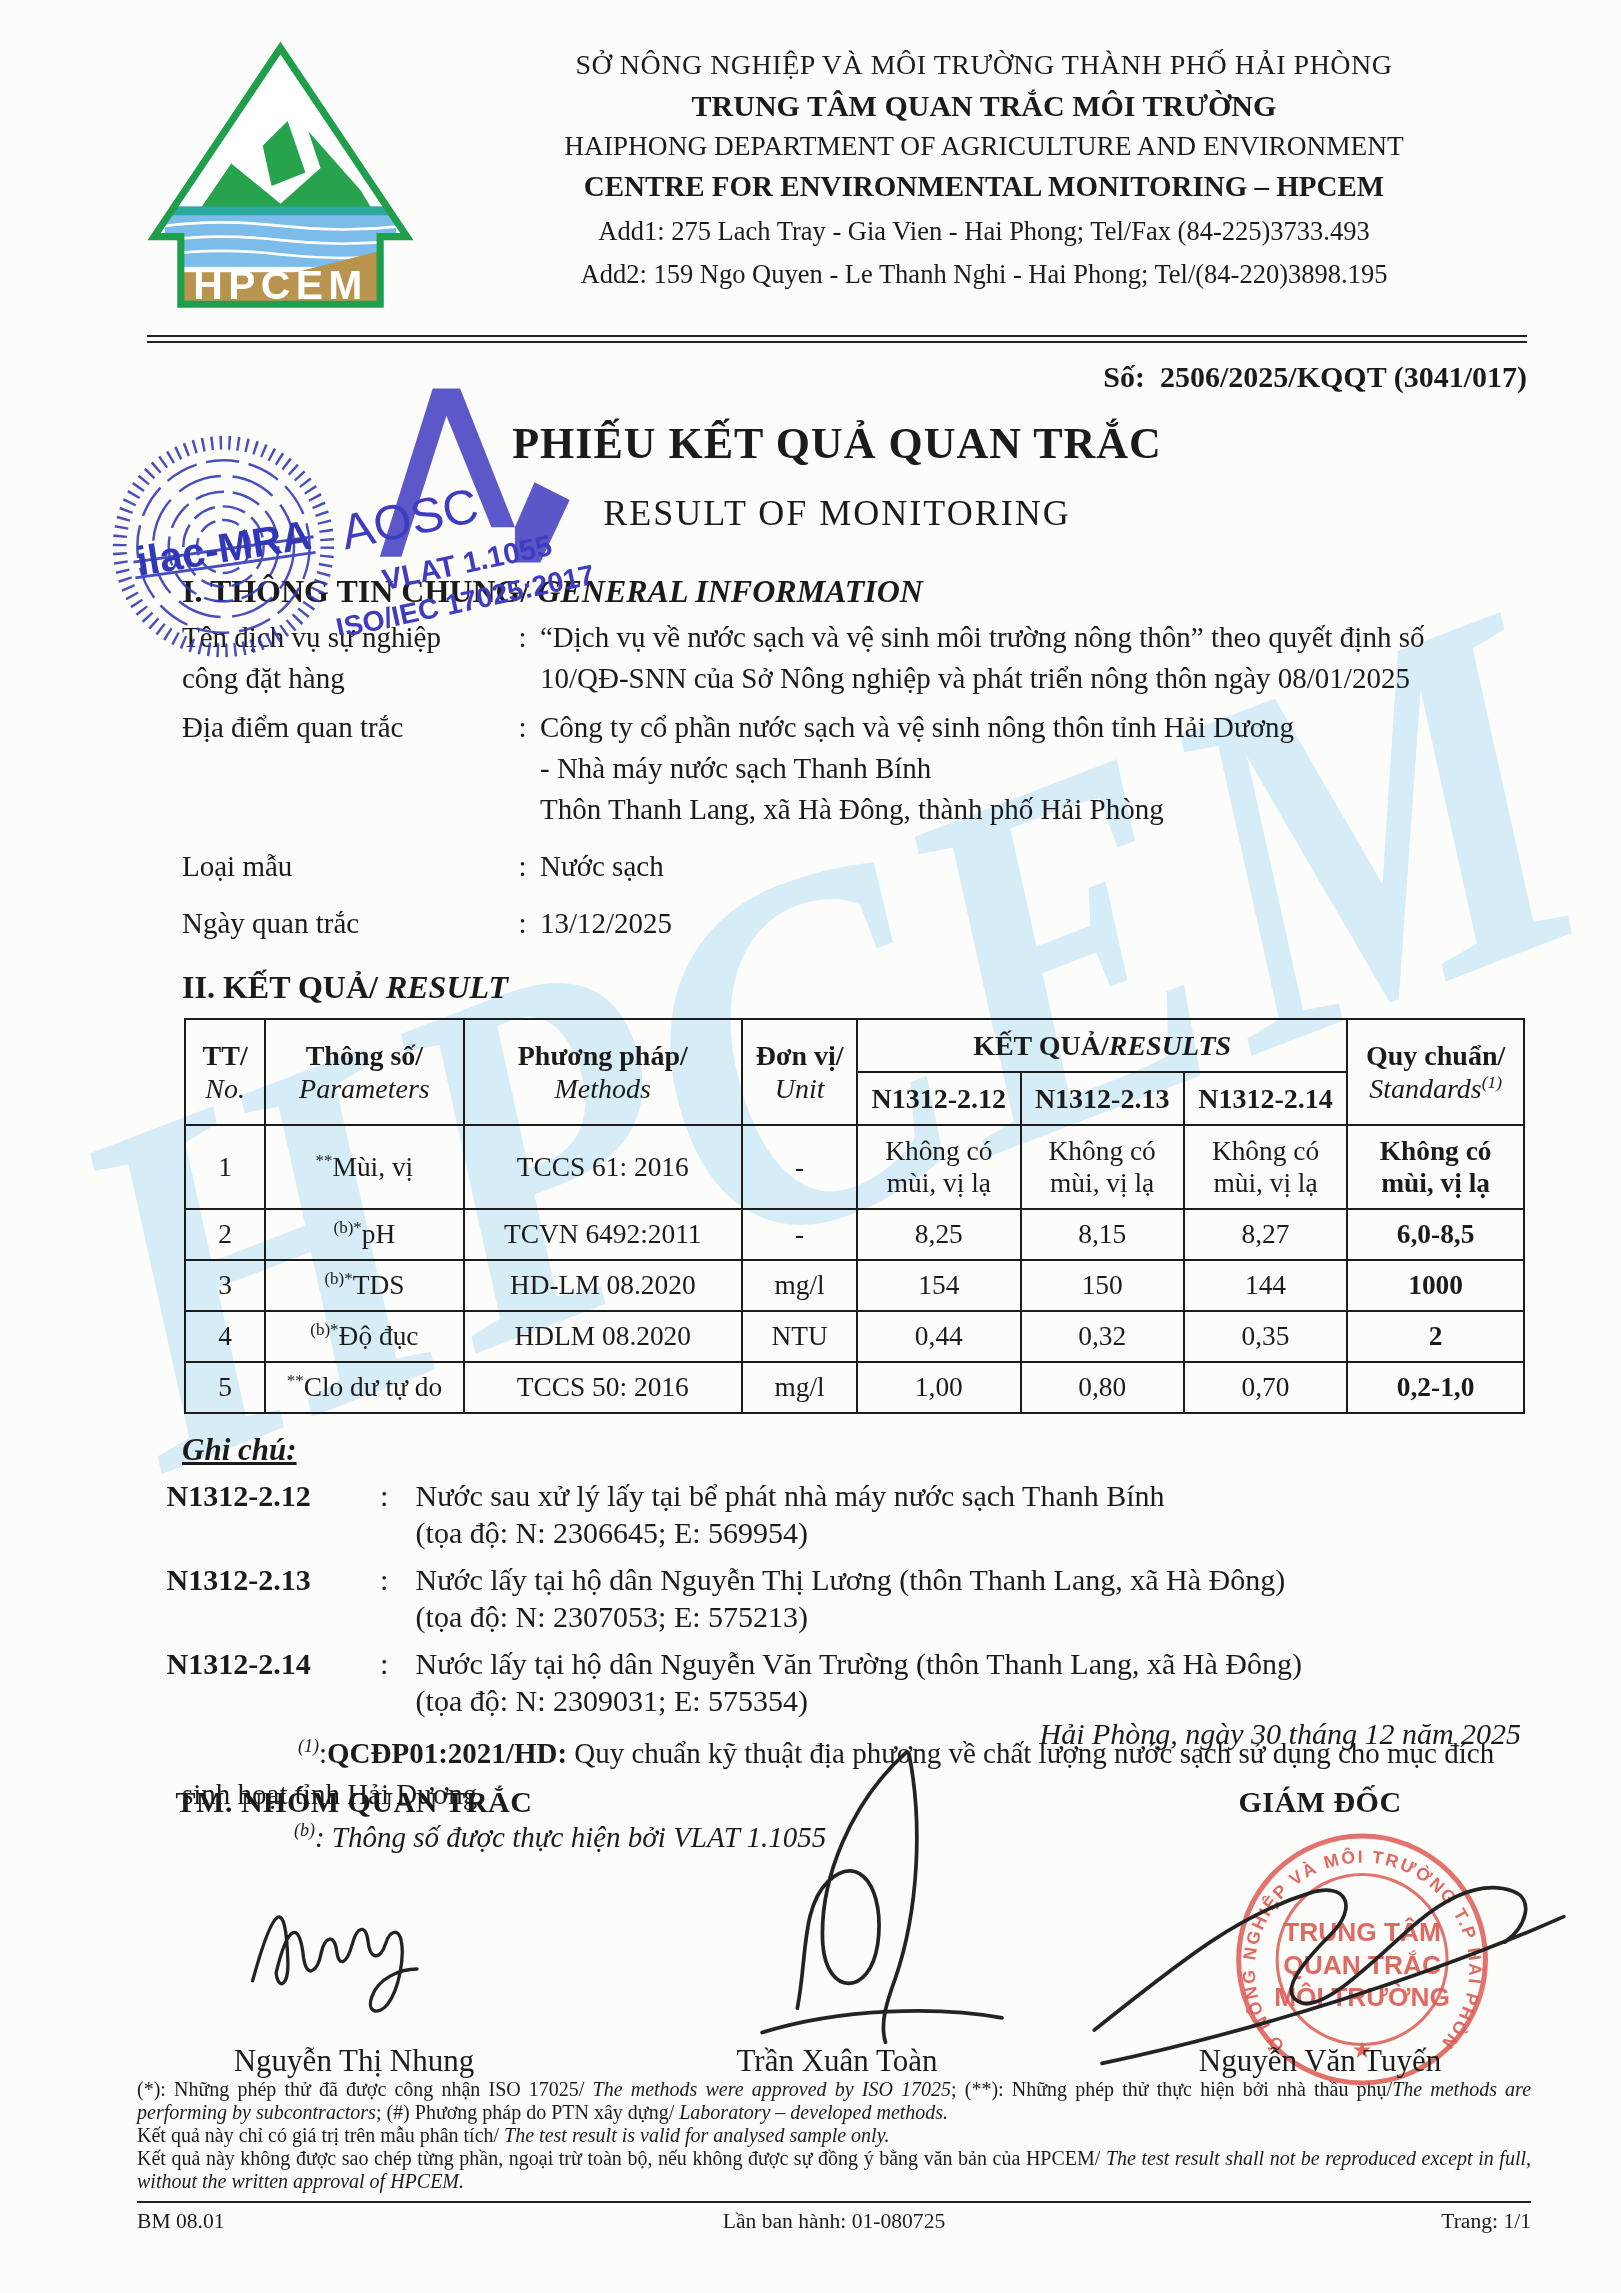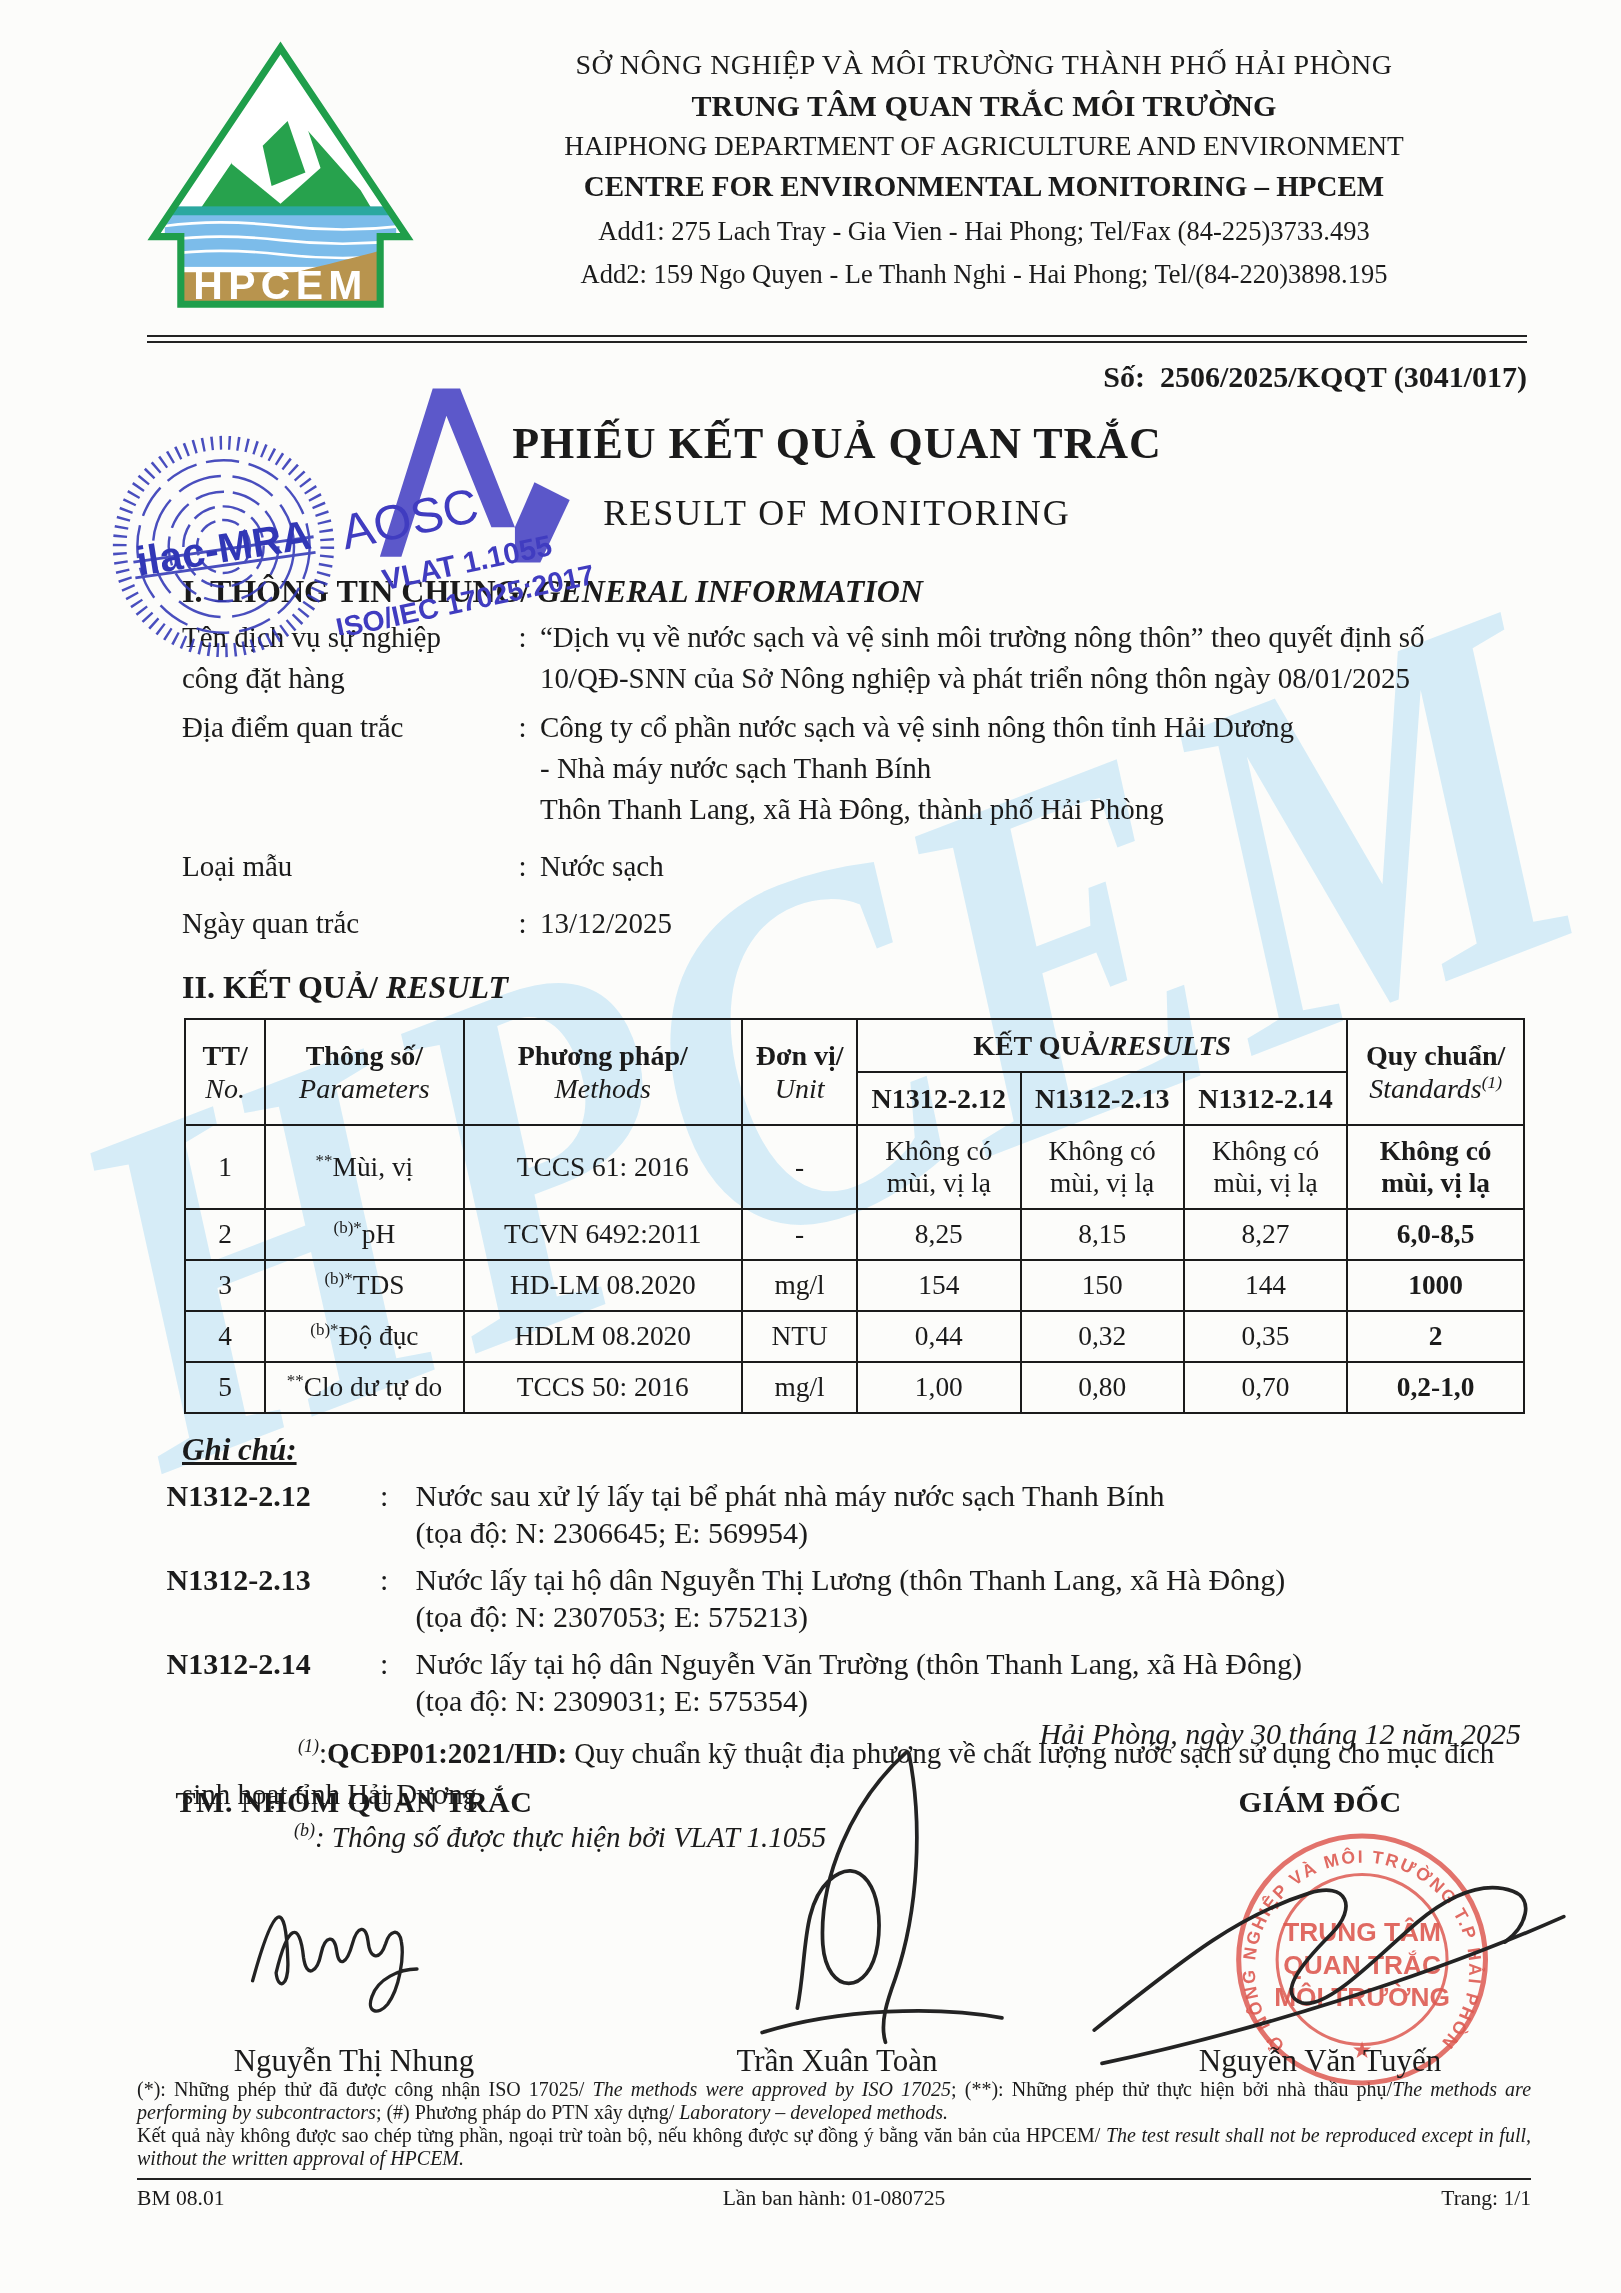--- a/index.html
+++ b/index.html
@@ -380,20 +380,21 @@
           </g>
         </svg>
         <div class="sig-name">Nguyễn Văn Tuyến</div>
       </div>
     </div>
   </div>
 
   <div class="footer">
     <div class="foot-text">
       <p><span>(*): Những phép thử đã được công nhận ISO 17025/ </span><span class="it">The methods were approved by ISO 17025</span><span>; (**): Những phép thử thực hiện bởi nhà thầu phụ/</span><span class="it">The methods are performing by subcontractors</span><span>; (#) Phương pháp do PTN xây dựng/ </span><span class="it">Laboratory – developed methods.</span></p>
+      <p><span>Kết quả này chỉ có giá trị trên mẫu phân tích/ </span><span class="it">The test result is valid for analysed sample only.</span></p>
       <p><span>Kết quả này không được sao chép từng phần, ngoại trừ toàn bộ, nếu không được sự đồng ý bằng văn bản của HPCEM/ </span><span class="it">The test result shall not be reproduced except in full, without the written approval of HPCEM.</span></p>
     </div>
     <div class="foot-rule"></div>
     <div class="foot-row">
       <span>BM 08.01</span>
       <span class="mid">Lần ban hành:  01-080725</span>
       <span>Trang: 1/1</span>
     </div>
   </div>
 

